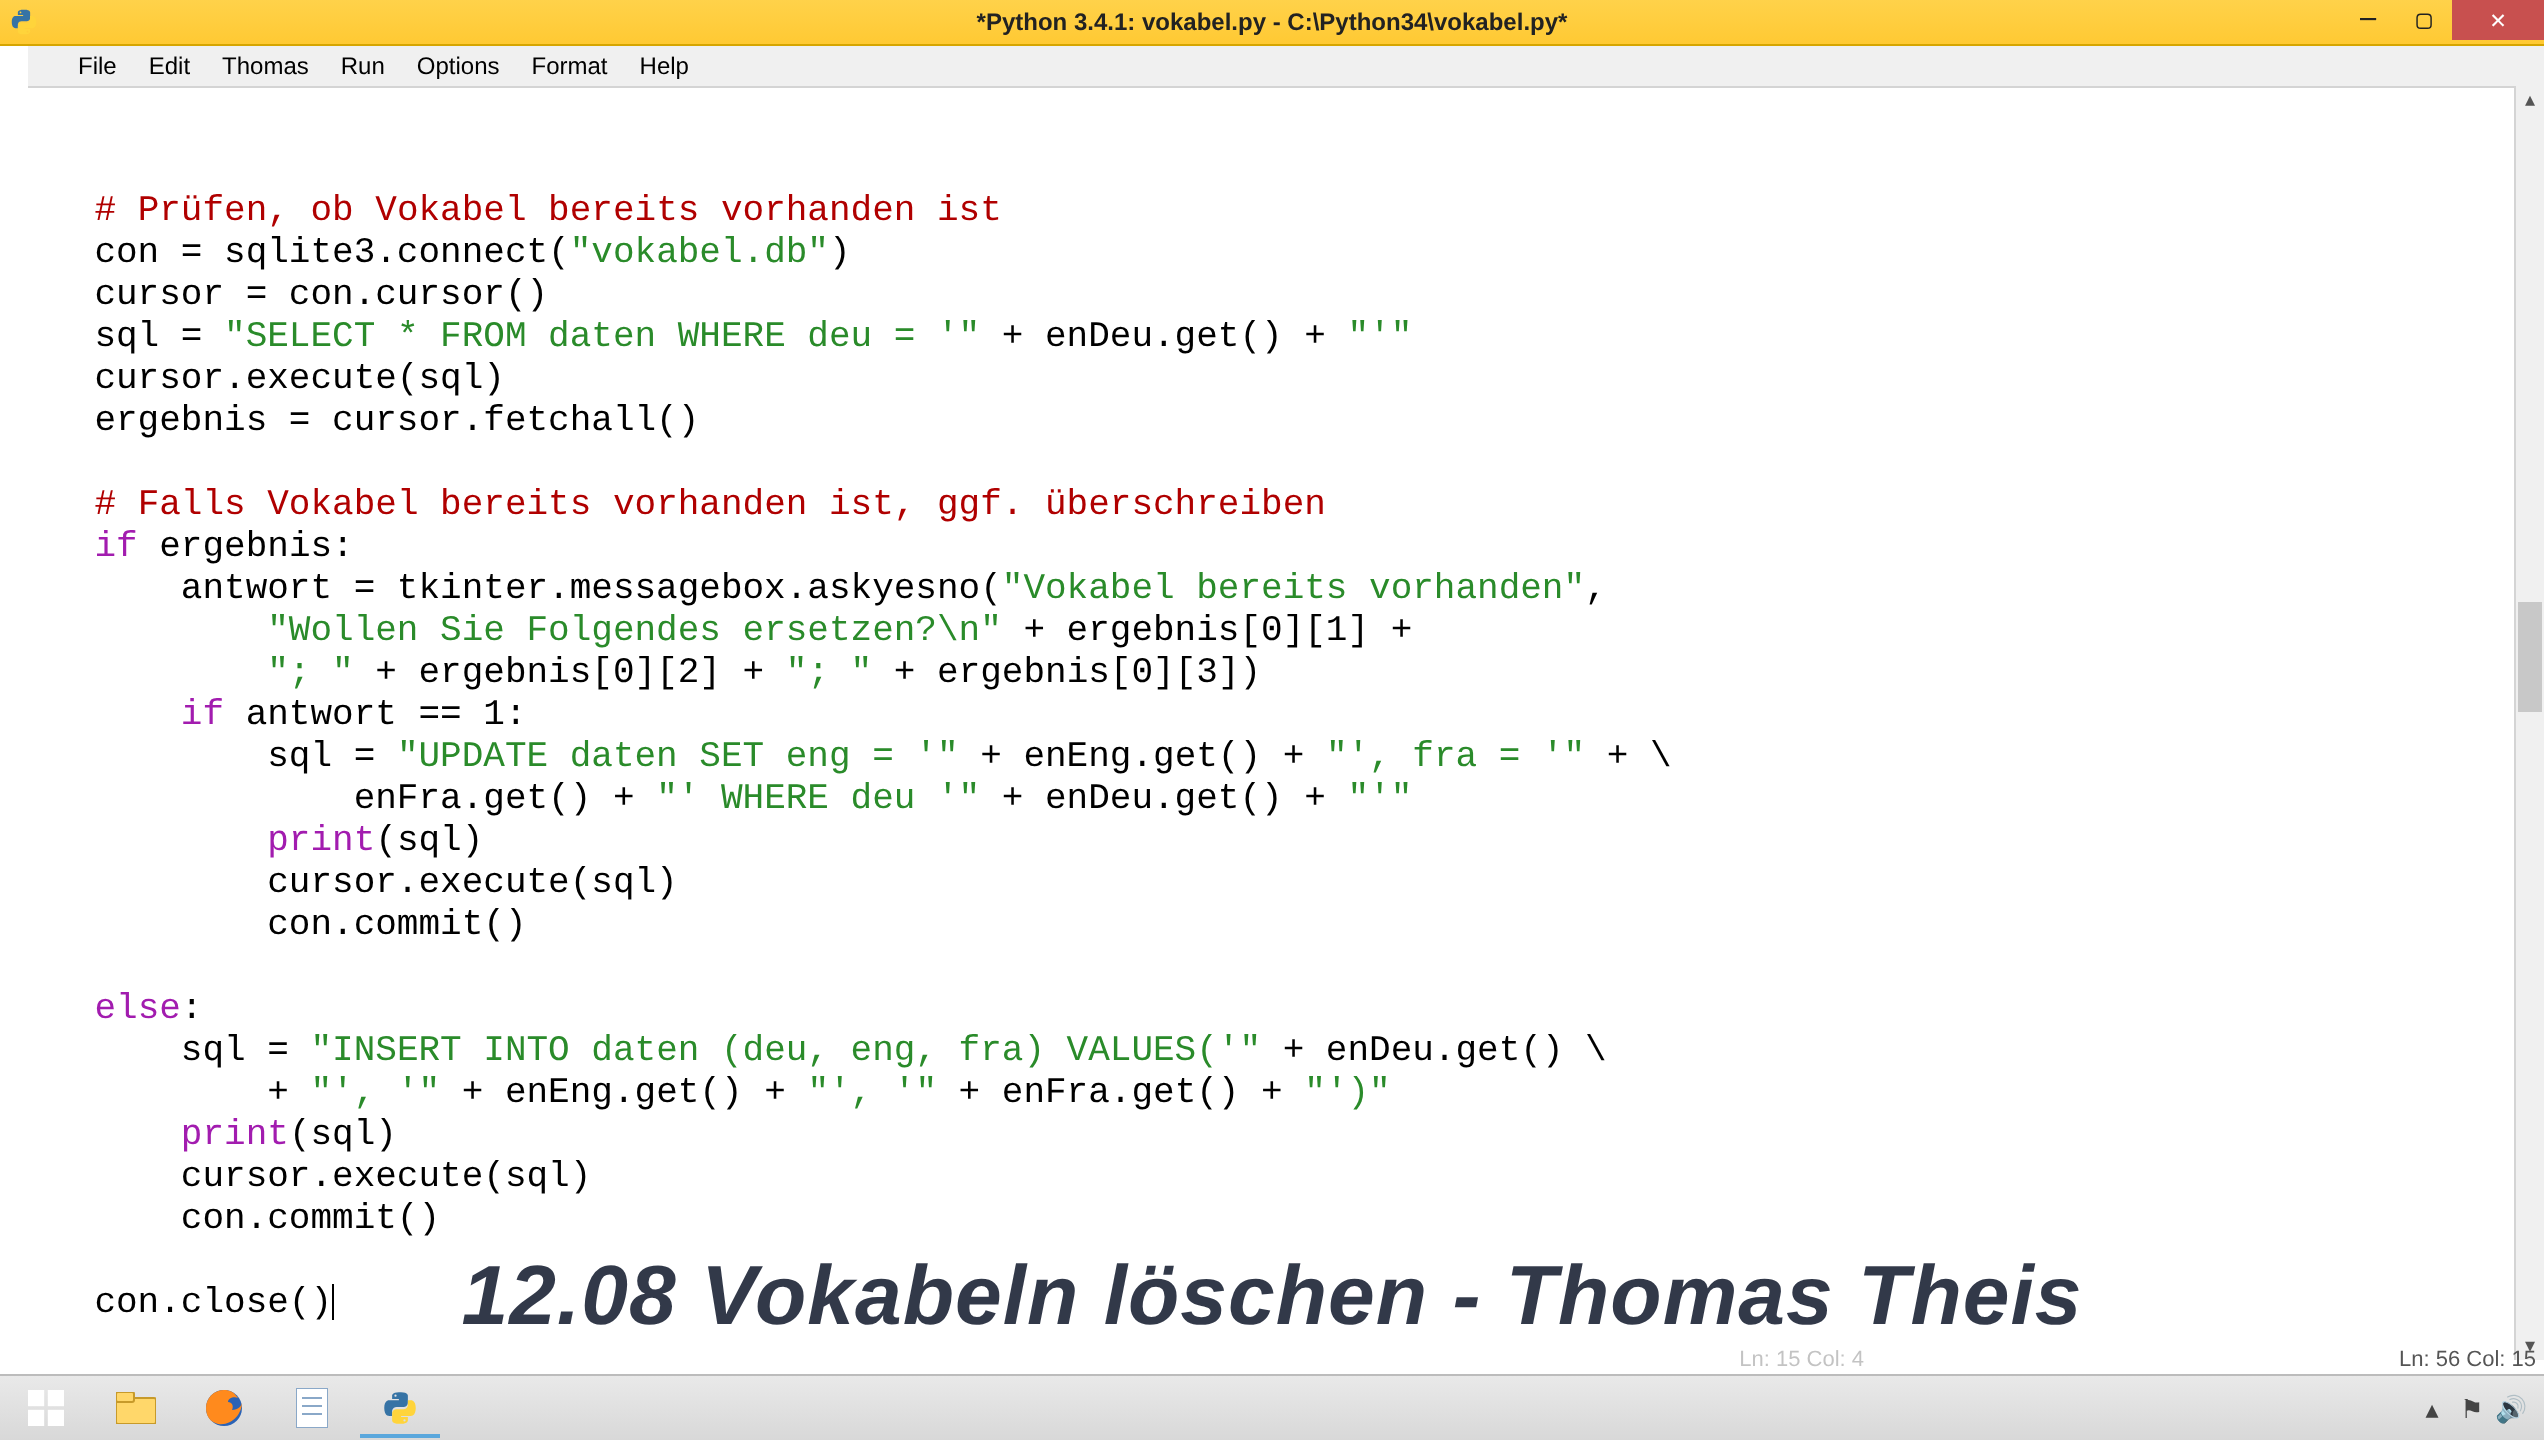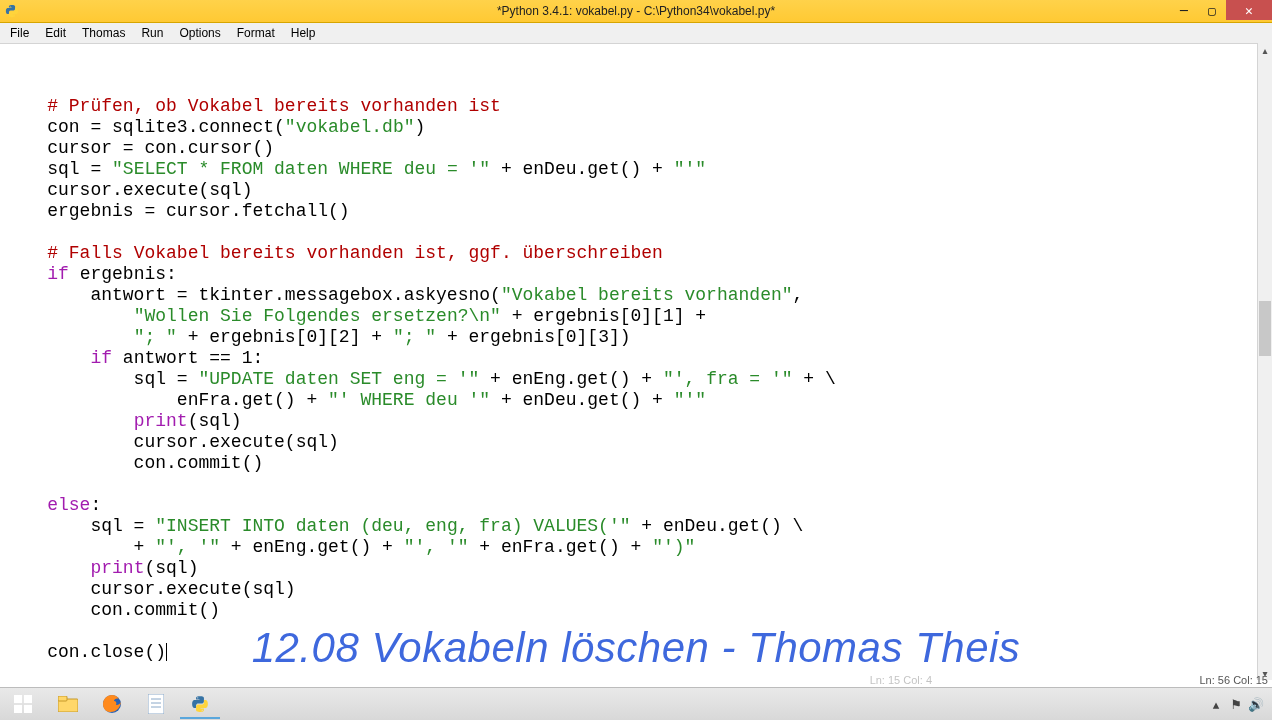--- a/index.html
+++ b/index.html
@@ -27,20 +27,21 @@
   margin-left: 4px;
   display: flex; align-items: center; justify-content: center;
 }
 .title-bar .title-text {
   position: absolute;
   left: 0; right: 0;
   text-align: center;
   color: #222;
   font-size: 12px;
   pointer-events: none;
+  font-weight: bold;
 }
 .title-bar .win-controls {
   position: absolute;
   right: 0; top: 0;
   height: 20px;
   display: flex;
 }
 .title-bar .win-btn {
   width: 28px; height: 20px;
   display: flex; align-items: center; justify-content: center;
@@ -57,22 +58,23 @@
   color: #222;
 }
 
 
 .menu-bar {
   height: 20px;
   background: #f0f0f0;
   border-bottom: 1px solid #d4d4d4;
   display: flex;
   align-items: center;
-  padding-left: 2px;
+  padding-left: 17px;
   font-size: 12px;
+  margin-left: 14px;
 }
 .menu-bar .menu-item {
   padding: 2px 8px;
   cursor: pointer;
 }
 
 
 .editor-wrap {
   position: absolute;
   top: 43px;
@@ -131,22 +133,22 @@
   background:#c8c8c8;
 }
 
 
 .watermark {
   position:absolute;
   left:0; right:0; bottom:48px;
   text-align:center;
   font-size:42px;
   font-style:italic;
-  font-weight:400;
-  color:#1d4ed8;
+  font-weight:700;
+  color:#0f172a;
   text-shadow:1px 1px 2px #fff, -1px -1px 2px #fff;
   pointer-events:none;
   opacity:0.85;
   letter-spacing:0.5px;
 }
 .status-lncol {
   position:absolute;
   right:4px; bottom:34px;
   font-size:11px;
   color:#555;

